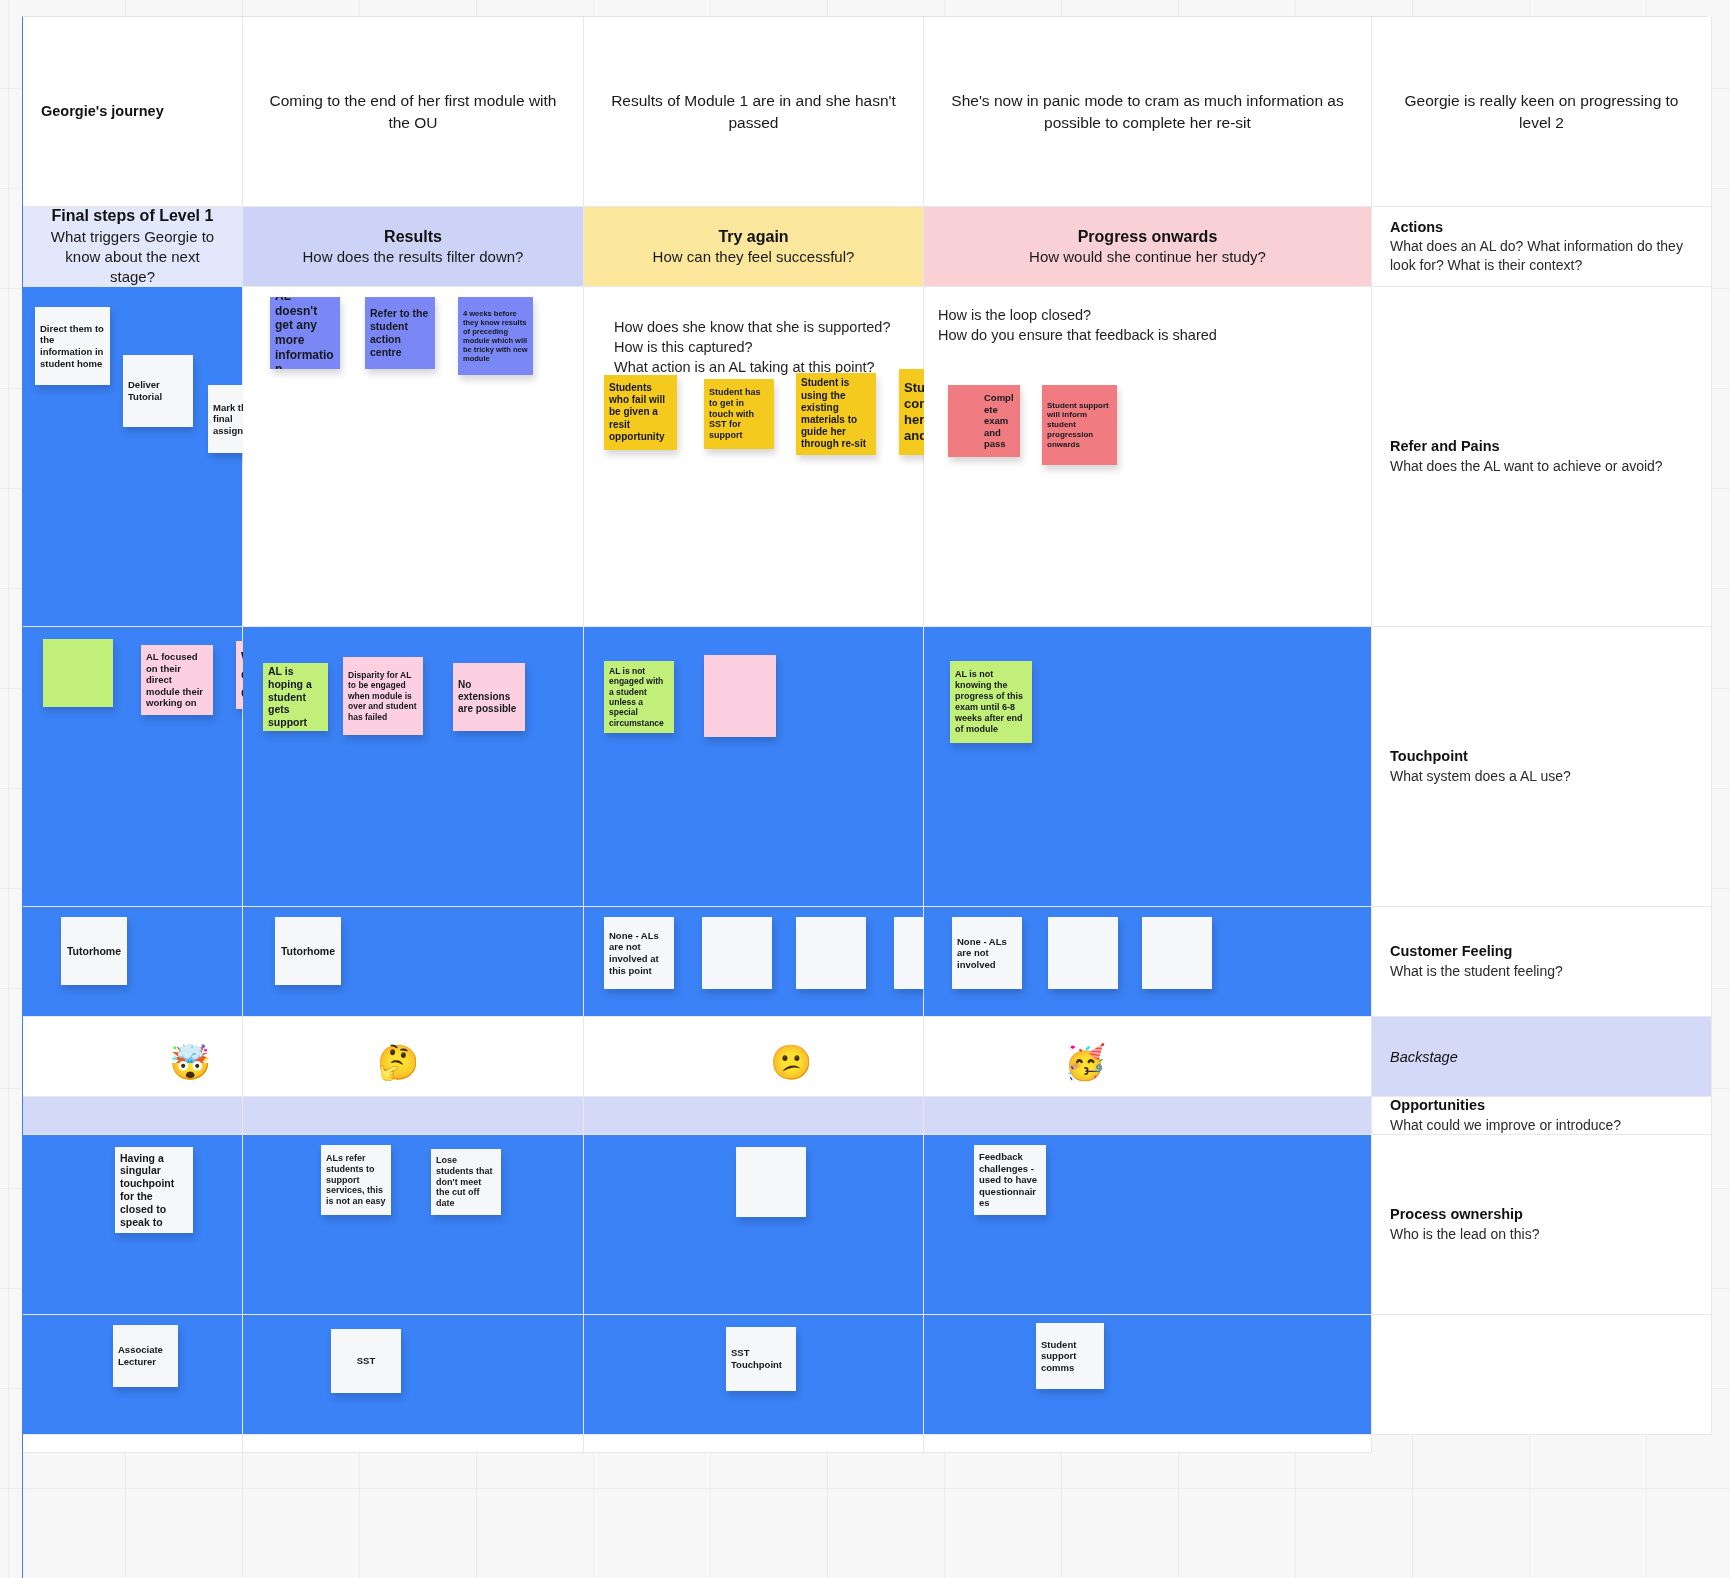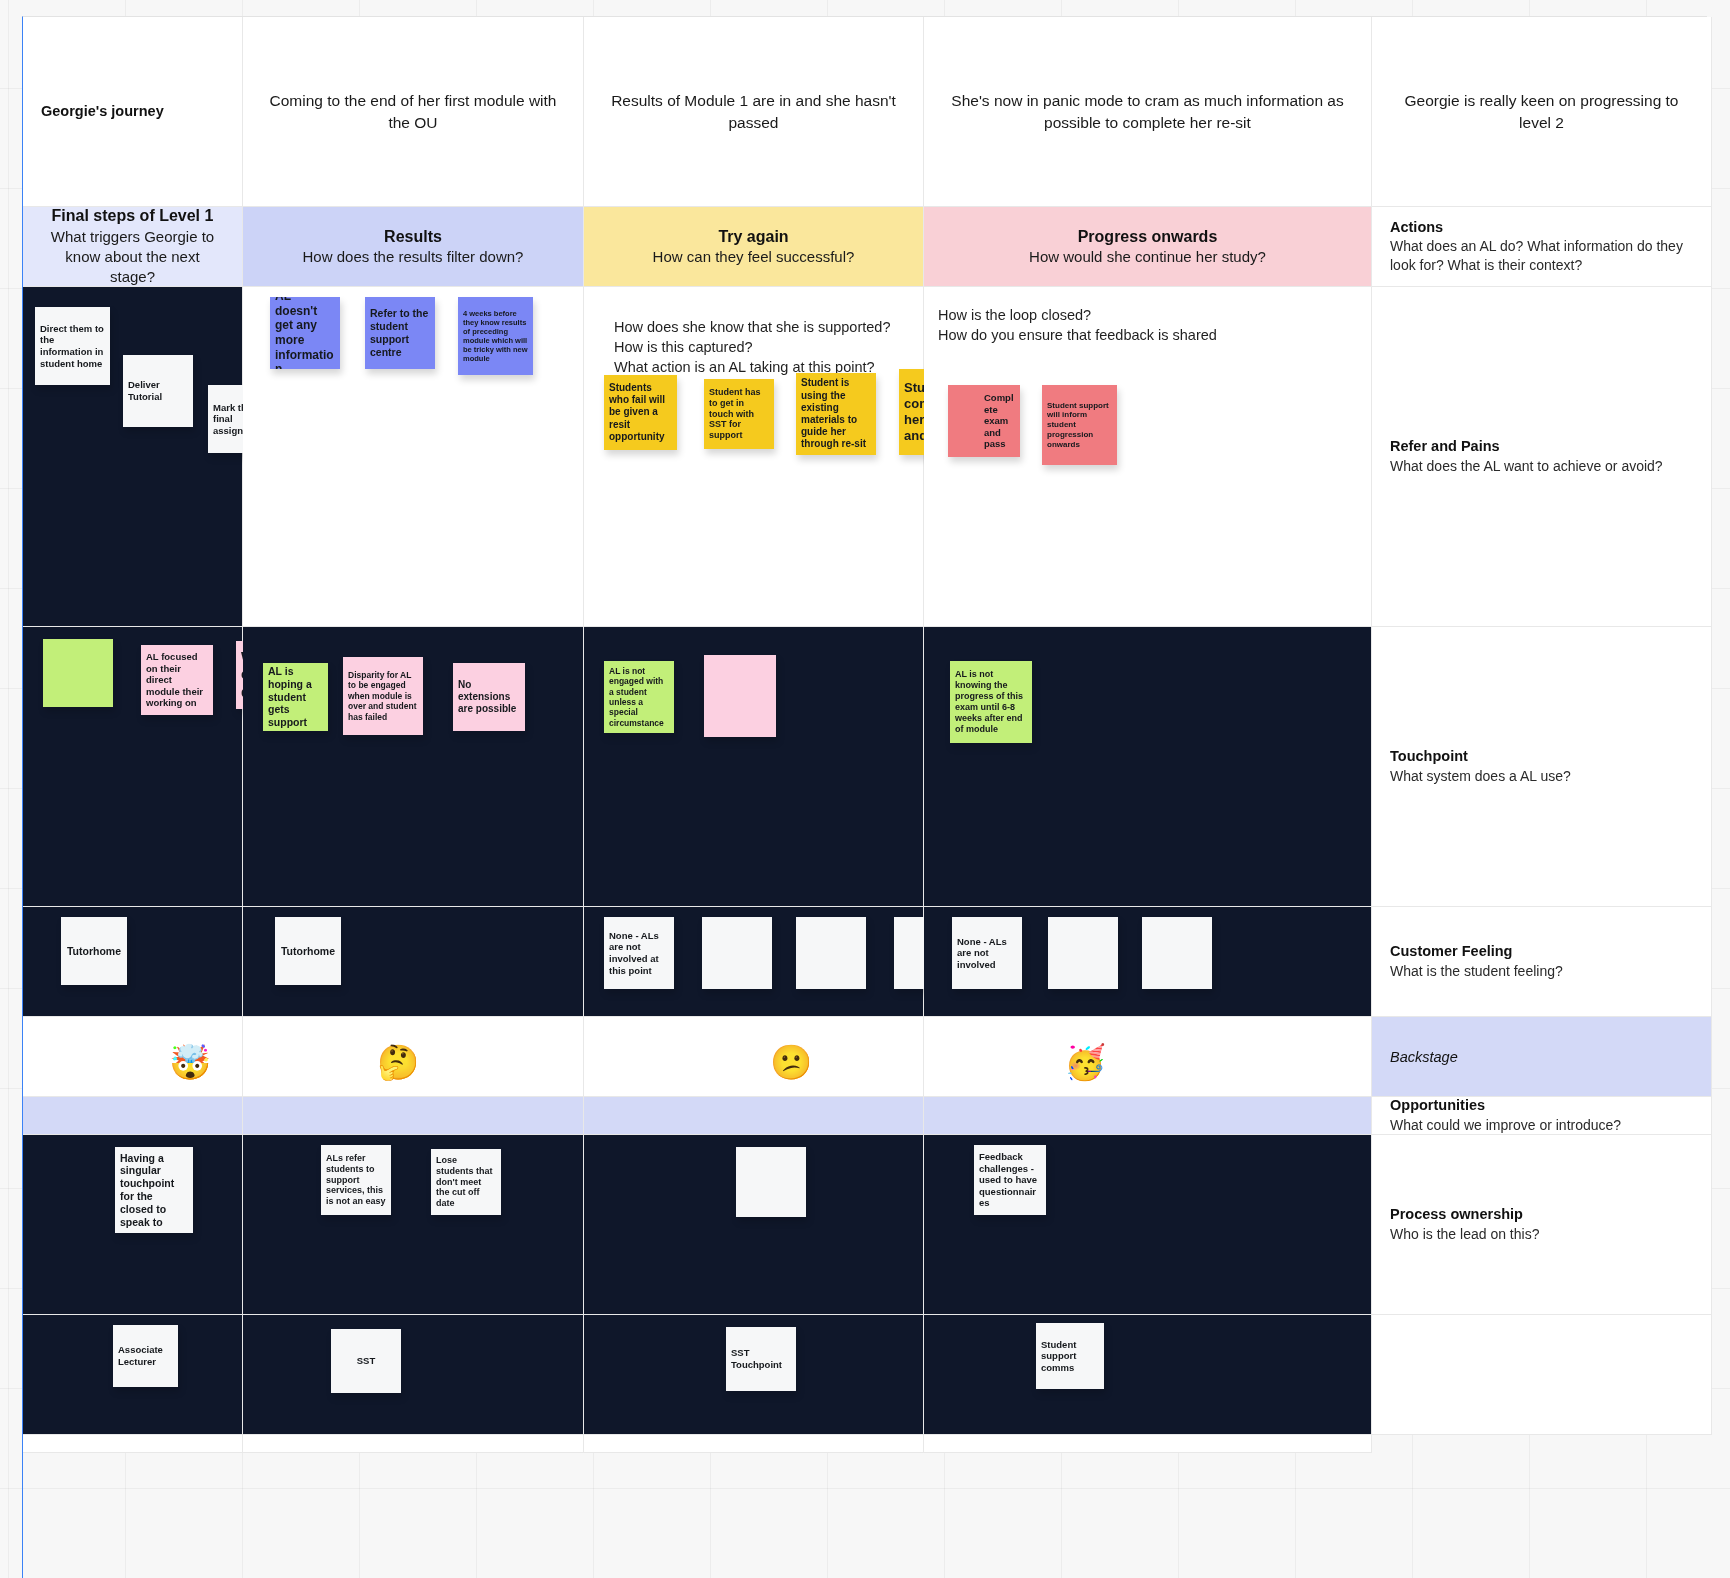--- a/index.html
+++ b/index.html
@@ -36,21 +36,21 @@
     border-top: 1px solid #e3e3e3;
     border-left: 1px solid #3b82f6;
   }
   .cell {
     border-right: 1px solid #e8e8e8;
     border-bottom: 1px solid #e8e8e8;
     background: #fff;
     position: relative;
     overflow: visible;
   }
-  .cell.stage { background: #0f172a; }
+  .cell.stage { background: #3b82f6; }
   .rowhead {
     background: #fff;
     padding: 0 18px;
     display: flex;
     flex-direction: column;
     justify-content: center;
   }
   .rowhead .t {
     font-weight: bold;
     font-size: 14.5px;
@@ -164,21 +164,21 @@
       <div class="t">Actions</div>
       <div class="s">What does an AL do? What information do they look for? What is their context?</div>
     </div>
     <div class="cell stage" id="actions-c1">
         <div class="note grey" style="left: 12px; top: 20px; width: 75px; height: 78px; font-size: 9.5px;">Direct them to the information in student home</div>
         <div class="note grey" style="left: 100px; top: 68px; width: 70px; height: 72px; font-size: 9.5px;">Deliver Tutorial</div>
         <div class="note grey" style="left: 185px; top: 98px; width: 70px; height: 68px; font-size: 9.5px;">Mark the final assignment</div>
       </div>
     <div class="cell" id="actions-c2">
         <div class="note blue" style="left: 27px; top: 10px; width: 70px; height: 72px; font-size: 12px;">AL doesn't get any more information</div>
-        <div class="note blue" style="left: 122px; top: 10px; width: 70px; height: 72px; font-size: 10.5px;">Refer to the student support centre</div>
+        <div class="note blue" style="left: 122px; top: 10px; width: 70px; height: 72px; font-size: 10.5px;">Refer to the student action centre</div>
         <div class="note blue" style="left: 215px; top: 10px; width: 75px; height: 78px; font-size: 7.5px;">4 weeks before they know results of preceding module which will be tricky with new module</div>
       </div>
     <div class="cell" id="actions-c3">
       <div class="prompt" style="left:30px; top:30px;">How does she know that she is supported?
 How is this captured?
 What action is an AL taking at this point?</div>
     <div class="note yellow" style="left: 20px; top: 88px; width: 73px; height: 75px; font-size: 10px;">Students who fail will be given a resit opportunity</div>
         <div class="note yellow" style="left: 120px; top: 92px; width: 70px; height: 70px; font-size: 9px;">Student has to get in touch with SST for support</div>
         <div class="note yellow" style="left: 212px; top: 86px; width: 80px; height: 82px; font-size: 10px;">Student is using the existing materials to guide her through re-sit</div>
         <div class="note yellow" style="left: 315px; top: 82px; width: 82px; height: 86px; font-size: 13px;">Student completes her re-sit and passes</div>

